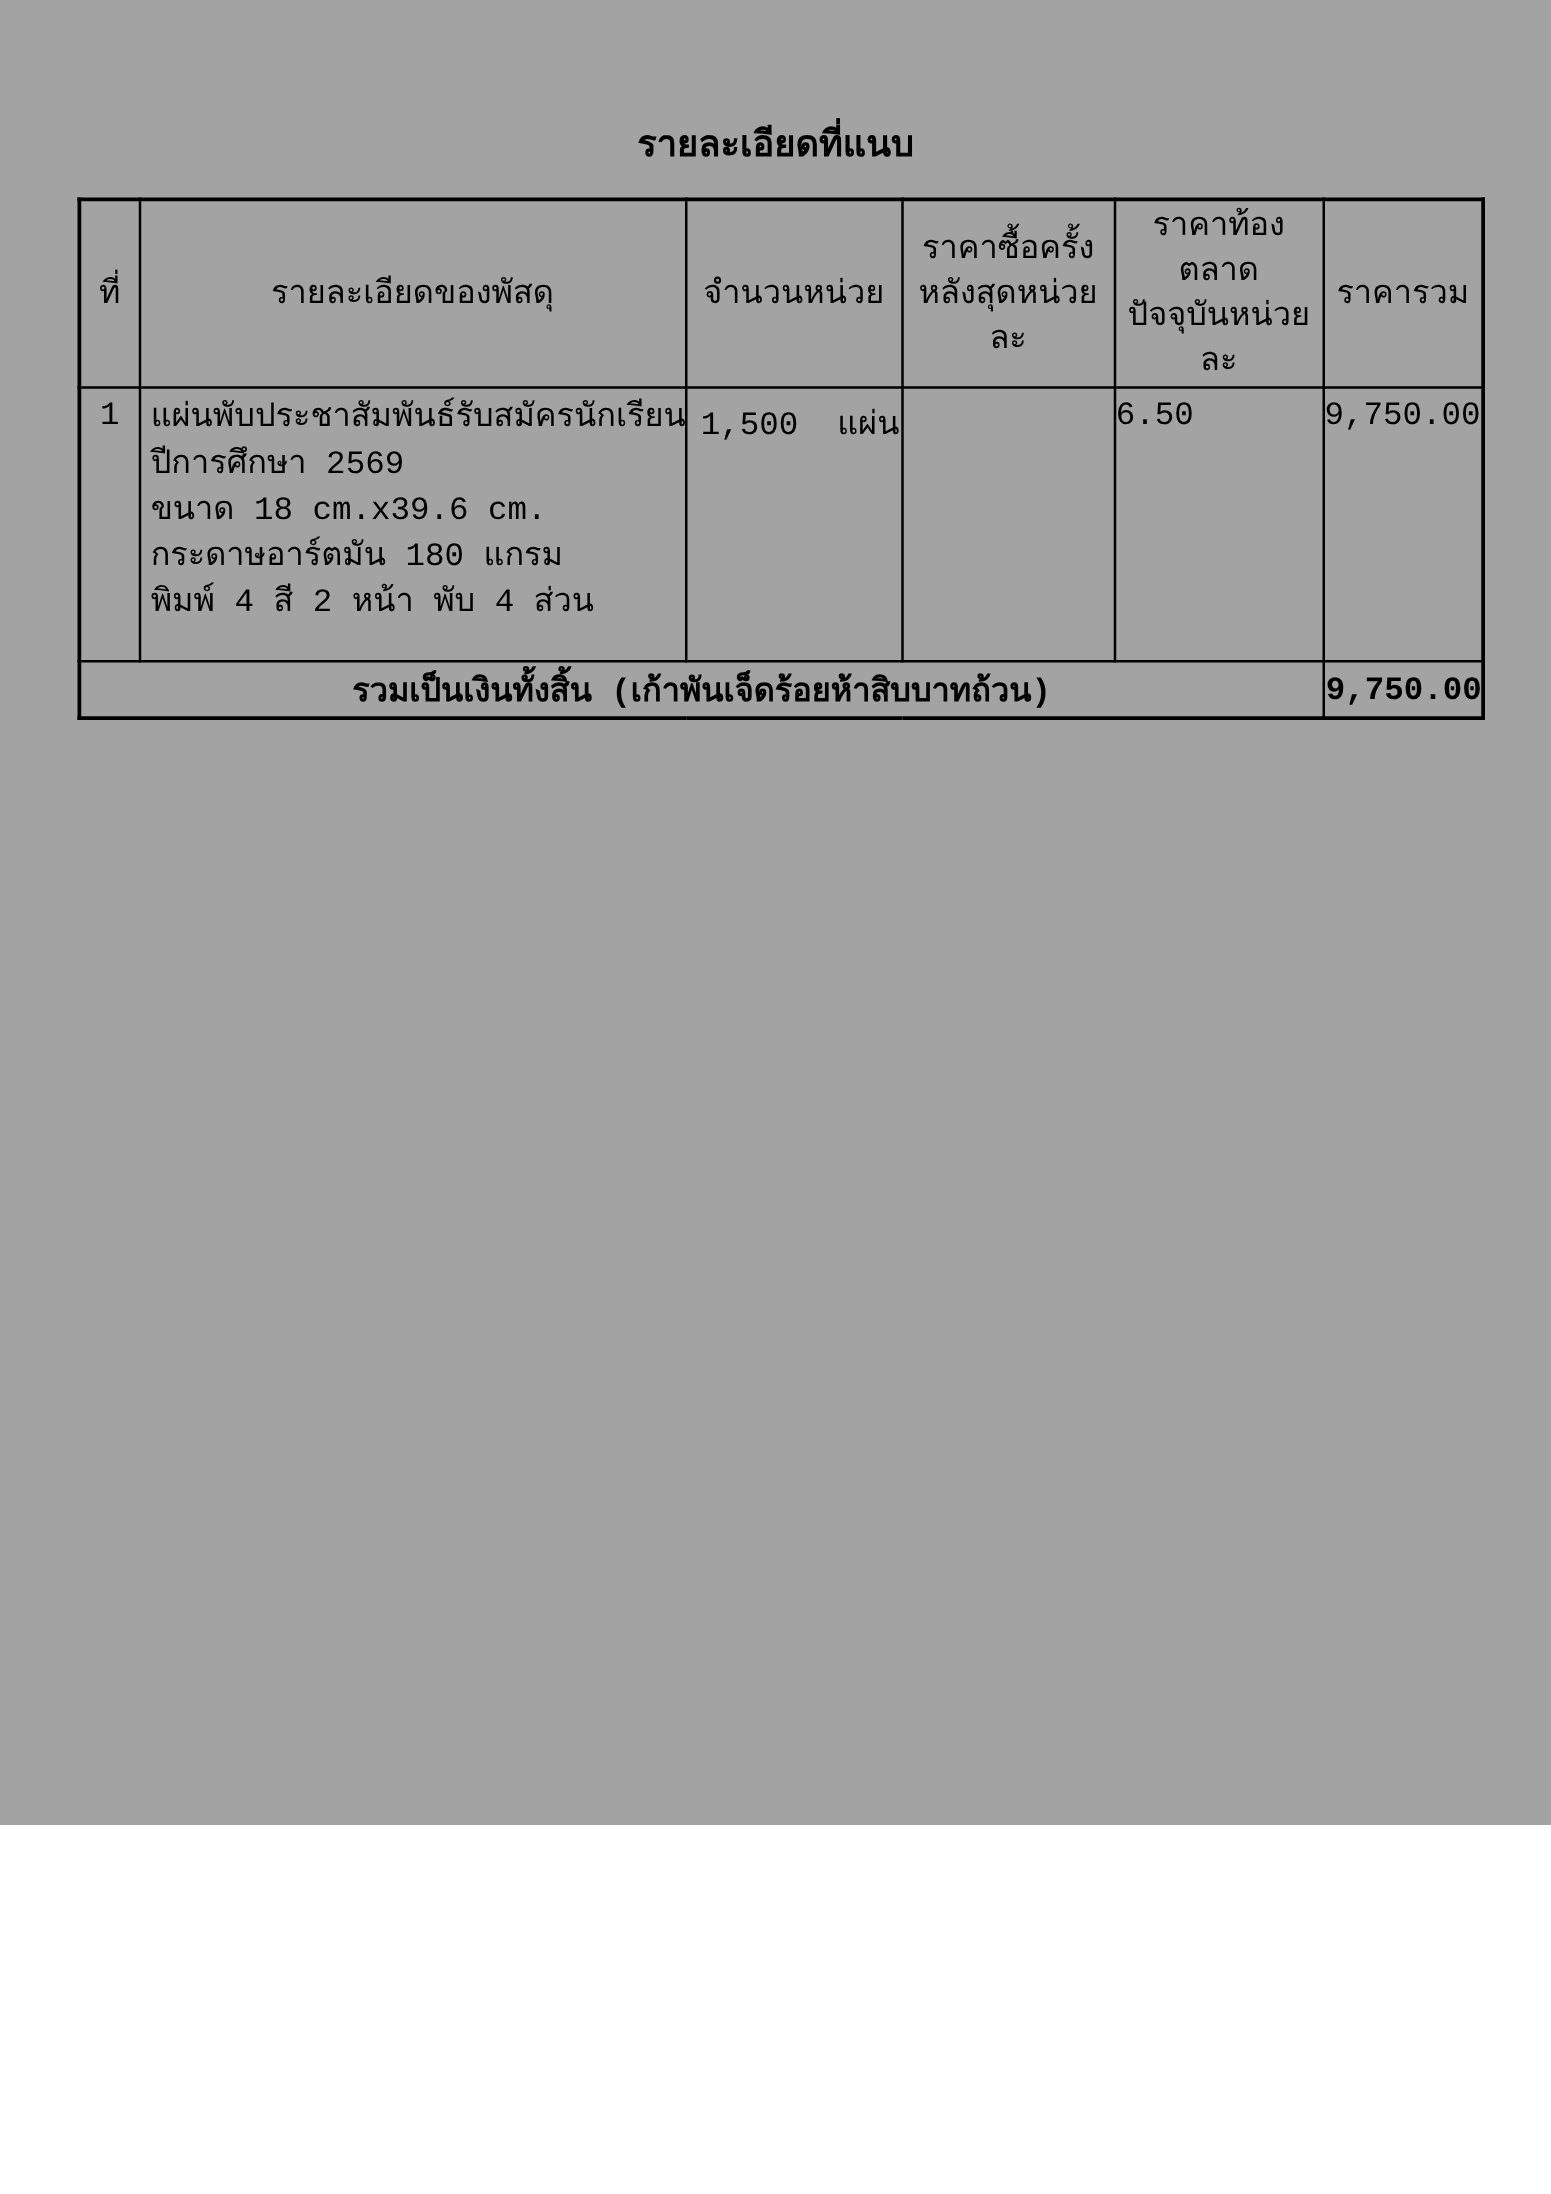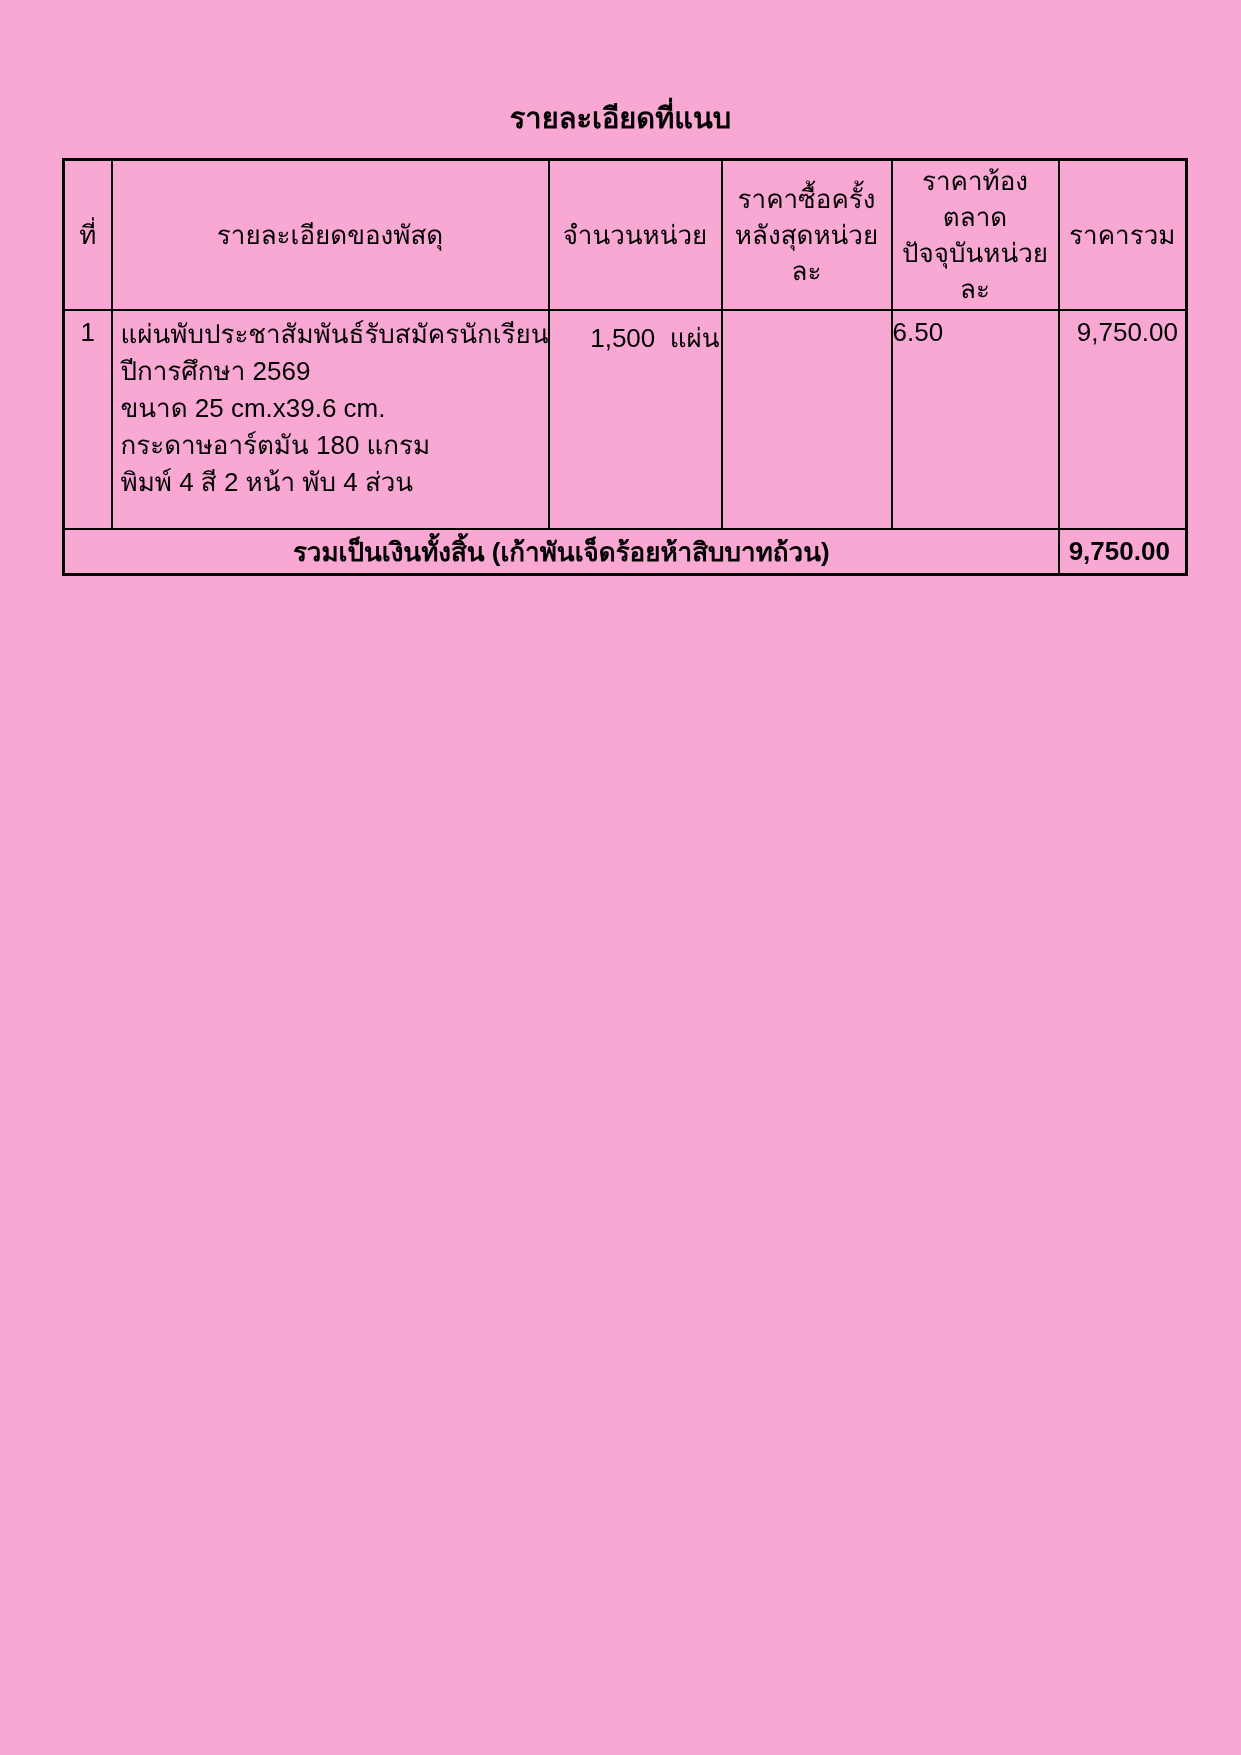--- a/index.html
+++ b/index.html
@@ -3,24 +3,24 @@
 <meta charset="utf-8">
 <style>
   html, body {
     margin: 0;
     padding: 0;
     background: #ffffff;
   }
   .page {
     position: relative;
     width: 1241px;
-    height: 1755px;
-    background: #f9a8d4;
+    height: 1460px;
+    background: #a3a3a3;
     color: #000000;
-    font-family: Liberation Sans, sans-serif;
+    font-family: Liberation Mono, monospace;
     font-size: 26px;
     overflow: hidden;
   }
   .doc-title {
     position: absolute;
     top: 96px;
     left: 0;
     width: 1241px;
     height: 44px;
     line-height: 44px;
@@ -129,21 +129,21 @@
         <div>ปัจจุบันหน่วยละ</div>
       </th>
       <th>ราคารวม</th>
     </tr>
 
     <tr class="item-row">
       <td class="cell-no">1</td>
       <td class="cell-desc">
         <div class="desc-line">แผ่นพับประชาสัมพันธ์รับสมัครนักเรียนใหม่</div>
         <div class="desc-line">ปีการศึกษา 2569</div>
-        <div class="desc-line">ขนาด 25 cm.x39.6 cm.</div>
+        <div class="desc-line">ขนาด 18 cm.x39.6 cm.</div>
         <div class="desc-line">กระดาษอาร์ตมัน 180 แกรม</div>
         <div class="desc-line">พิมพ์ 4 สี 2 หน้า พับ 4 ส่วน</div>
       </td>
       <td class="cell-qty">1,500  แผ่น</td>
       <td class="cell-last"></td>
       <td class="cell-market">6.50</td>
       <td class="cell-total">9,750.00</td>
     </tr>
 
 

